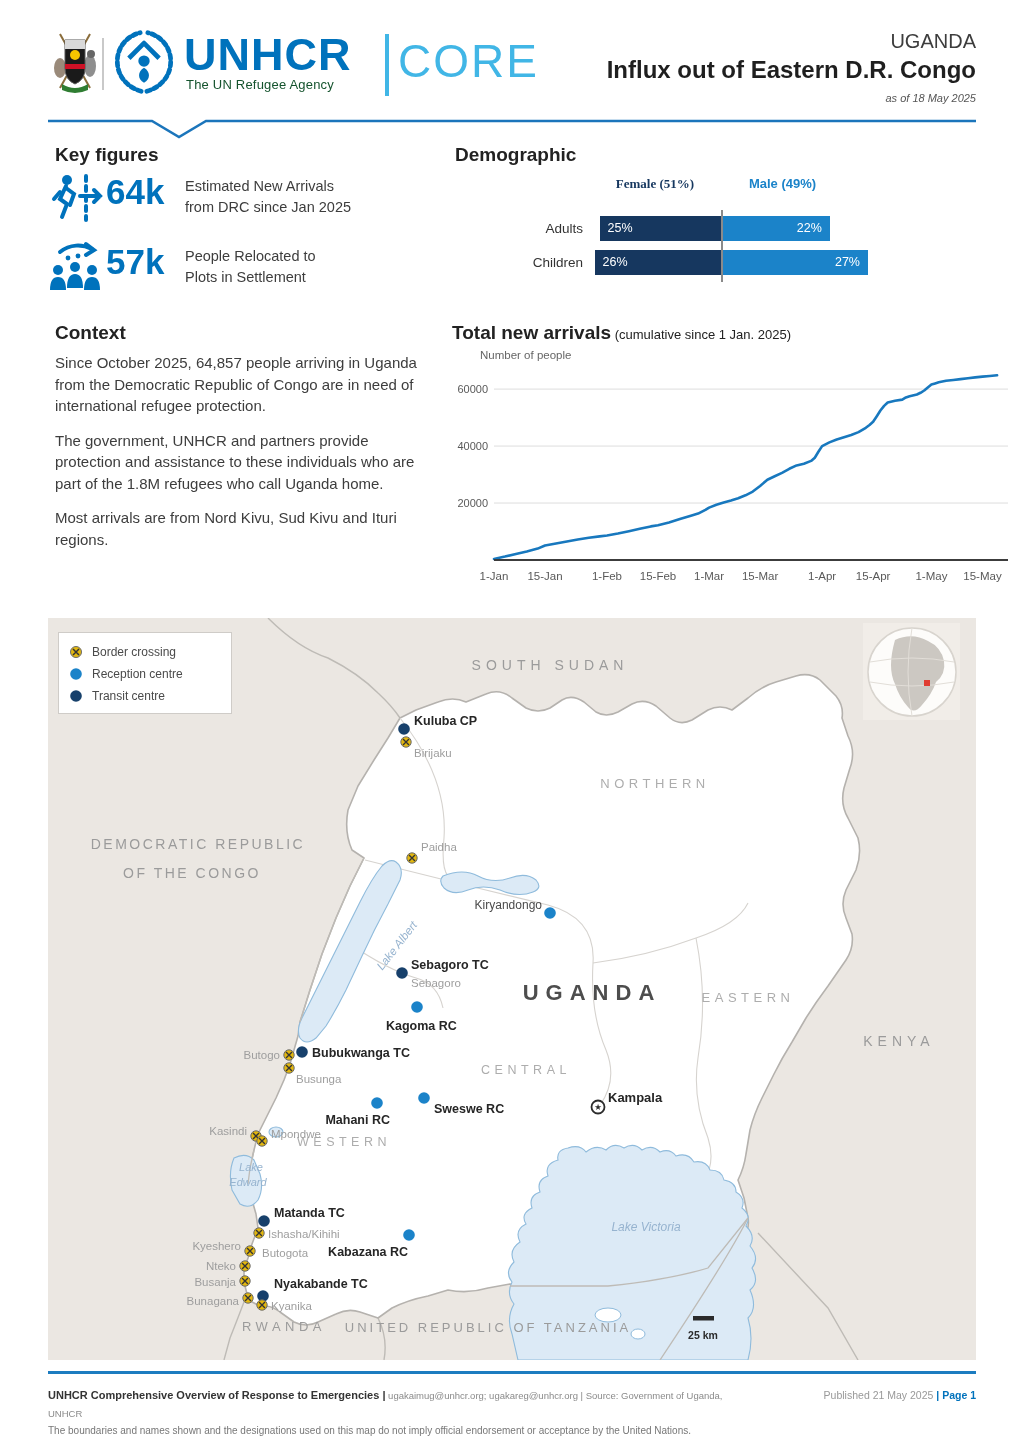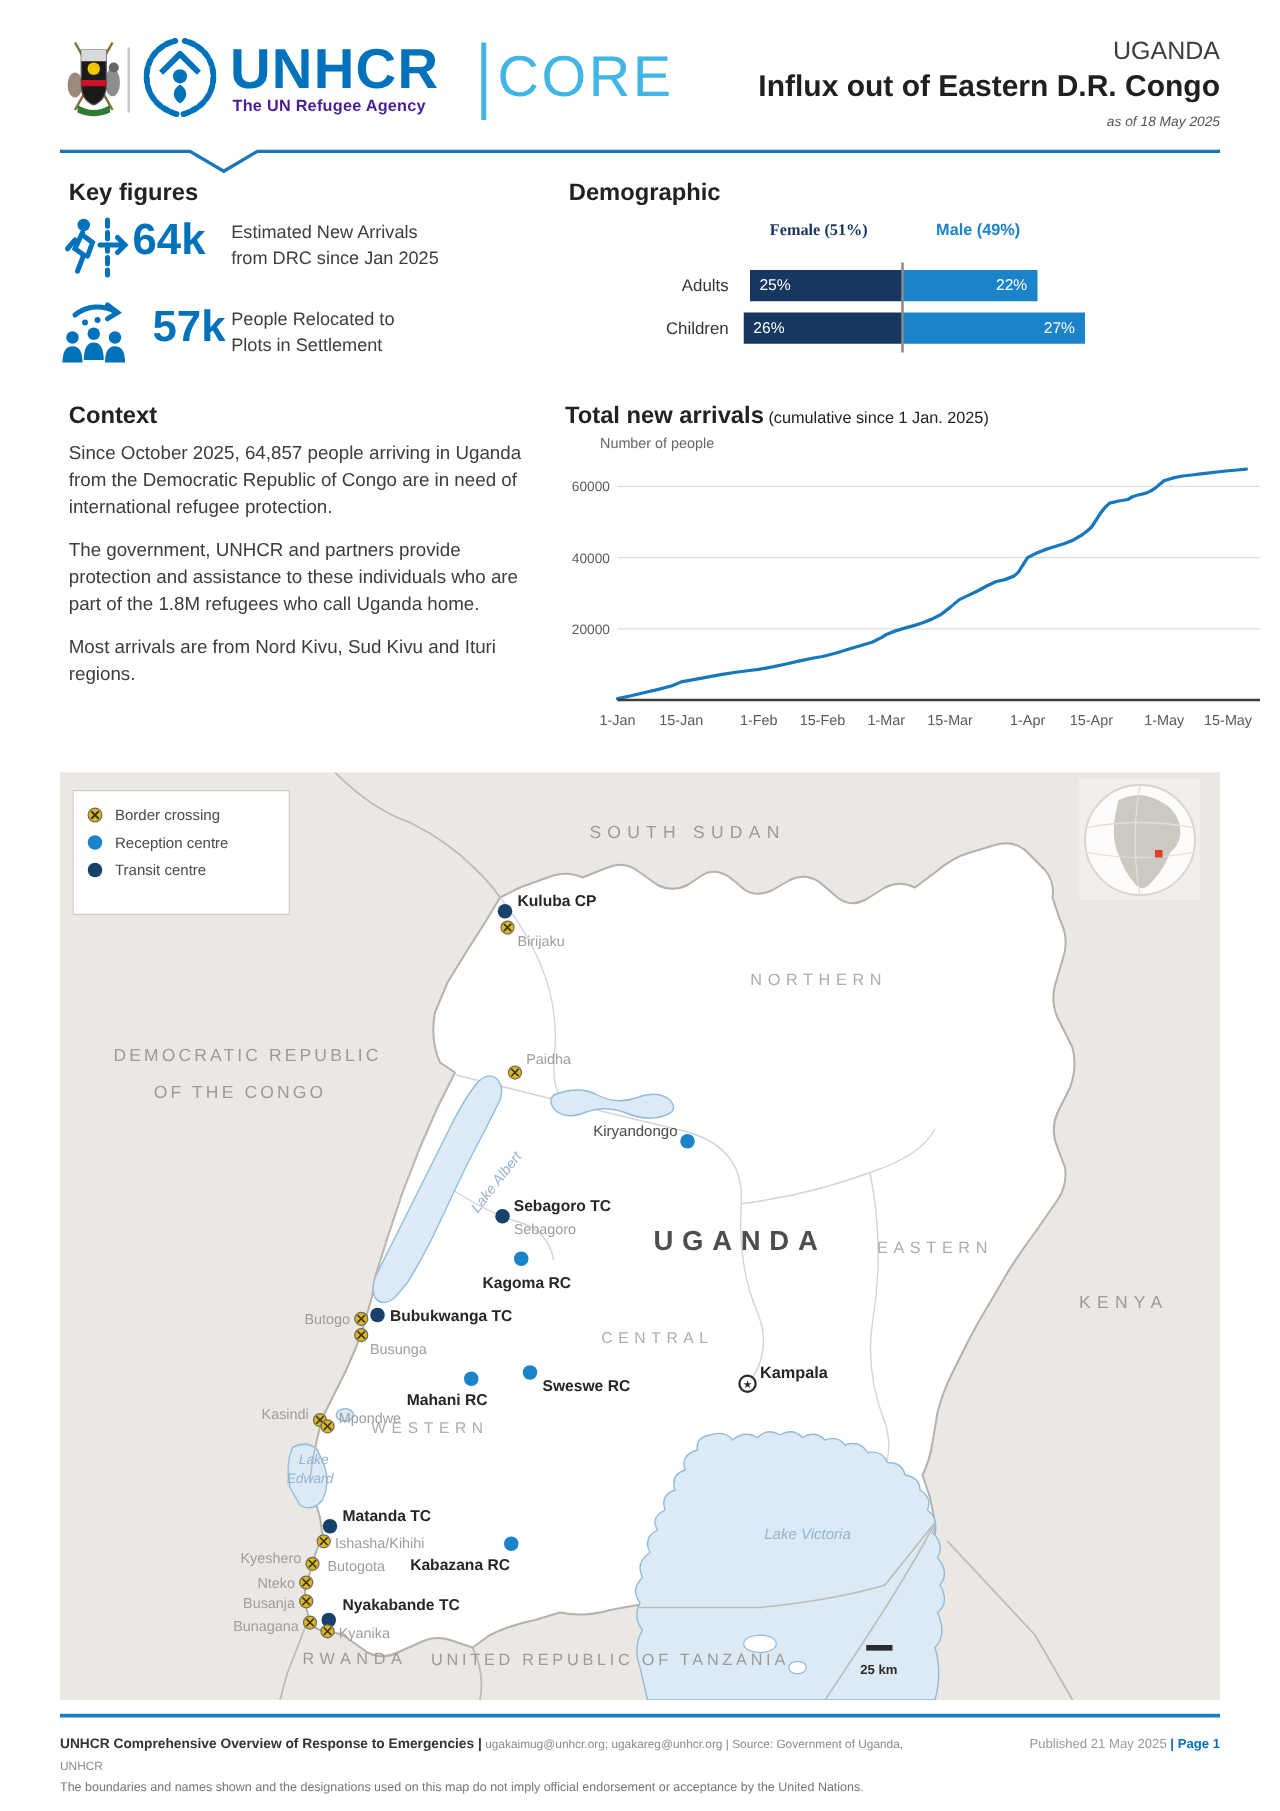--- a/index.html
+++ b/index.html
@@ -2,21 +2,21 @@
 <html><head>
 <meta charset="utf-8">
 <style>
   html,body{margin:0;padding:0;background:#fff;}
   body{font-family:"Liberation Sans", sans-serif; -webkit-font-smoothing:antialiased;}
   #page{position:relative;width:1024px;height:1449px;background:#fff;overflow:hidden;}
   .abs{position:absolute;}
 
   
   #org-word{font-weight:bold;font-size:45px;color:#0072BC;letter-spacing:1px;line-height:1;}
-  #org-tag{font-weight:bold;font-size:13px;color:#4c1d95;letter-spacing:.2px;}
+  #org-tag{font-weight:normal;font-size:13px;color:#14532d;letter-spacing:.2px;}
   #core-bar{width:4px;height:62px;background:#41B6E6;}
   #core-word{font-size:46px;color:#41B6E6;font-weight:500;letter-spacing:2px;line-height:1;}
   #hdr-country{font-size:20px;color:#3d3d3d;text-align:right;}
   #hdr-title{font-size:24px;font-weight:bold;color:#1f1f1f;text-align:right;}
   #hdr-asof{font-size:11px;font-style:italic;color:#555;text-align:right;}
 
   .h2{font-size:19px;font-weight:bold;color:#222;}
 
   
   .kf-val{font-size:35px;font-weight:bold;color:#0072BC;line-height:1;}
@@ -32,21 +32,21 @@
 
   
   .ctx-p{font-size:15px;line-height:21.5px;color:#3d3d3d;margin:0 0 13px 0;}
 
   #chart-title-bold{font-size:19px;font-weight:bold;color:#222;}
   #chart-title-rest{font-size:13px;color:#222;}
   #chart-ylab{font-size:11.5px;color:#666;margin-left:28px;}
 
   
   #map{background:#EBE7E2;}
-  #map-legend{background:#fff;border:1px solid #cfccc8;width:152px;padding:8px 10px 24px 10px;}
+  #map-legend{background:#fff;border:1px solid #cfccc8;width:152px;padding:8px 10px 6px 10px;}
   .lg-row{display:flex;align-items:center;height:22px;}
   .lg-txt{font-size:12px;color:#4a4a4a;margin-left:9px;}
 
   
   #foot-rule{background:#1C7CC0;height:3px;}
   .foot-bold{font-size:11px;font-weight:bold;color:#333;}
   .foot-light{font-size:9.5px;color:#8a8a8a;}
   .foot-disc{font-size:10px;color:#777;}
   .foot-pub{font-size:10.5px;color:#999;}
   .foot-page{font-size:10.5px;color:#0072BC;font-weight:bold;}
@@ -127,21 +127,21 @@
           <path d="M38,50 Q38,37 46,37 Q54,37 54,50 Z"></path>
       </g>
       <g stroke="#0072BC" stroke-width="4" fill="none" stroke-linecap="round">
         <path d="M14,12 C24,4 36,4 46,9"></path>
         <path d="M40,4 L48,10 L40,15"></path>
       </g>
       <circle cx="22" cy="18" r="2.4" fill="#0072BC"></circle>
       <circle cx="32" cy="16" r="2.4" fill="#0072BC"></circle>
     </svg>
   </div>
-  <div class="abs kf-val" style="left:122px;top:244px;">57k</div>
+  <div class="abs kf-val" style="left:106px;top:244px;">57k</div>
   <div class="abs kf-lbl" style="left:185px;top:246px;">
     <div>People Relocated to</div>
     <div>Plots in Settlement</div>
   </div>
 
   <div class="abs h2" style="left:455px;top:144px;">Demographic</div>
   <div class="abs demo-legend" style="left:585px;top:176px;width:140px;color:#16375F;font-family:Liberation Serif, serif;">Female (51%)</div>
   <div class="abs demo-legend" style="left:720px;top:176px;width:125px;color:#1B83C9;">Male (49%)</div>
 
   <div class="abs demo-cat" style="left:455px;top:216px;width:128px;">Adults</div>

